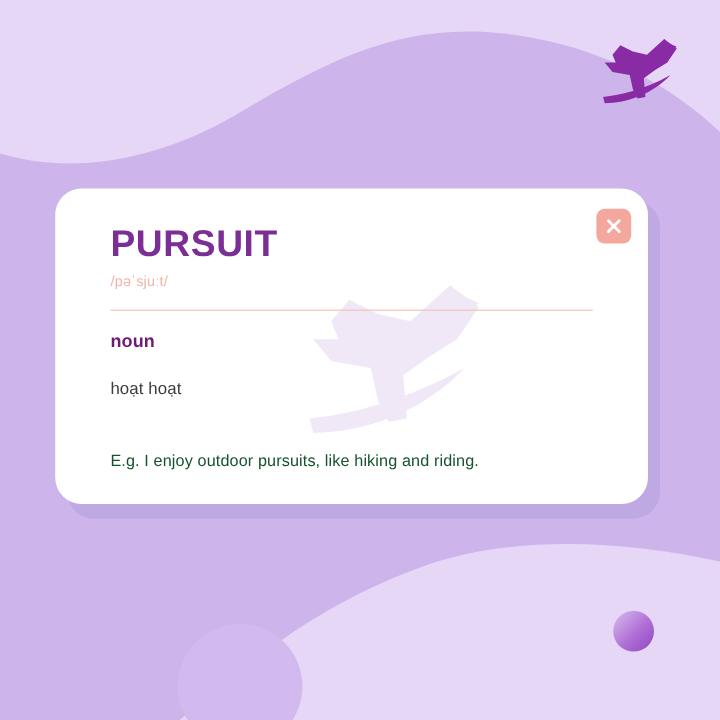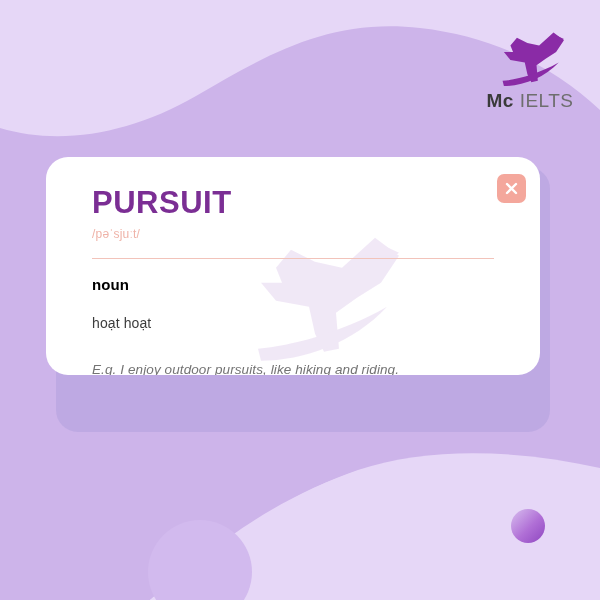--- a/index.html
+++ b/index.html
@@ -67,21 +67,21 @@
     height: 265px;
     border-radius: 22px;
     background: #B8A6E0;
     opacity: 0.75;
   }
   .card {
     position: absolute;
     left: 46px;
     top: 157px;
     width: 494px;
-    height: 218px;
+    height: 263px;
     border-radius: 22px;
     background: #FFFFFF;
     overflow: hidden;
   }
 
   .card-watermark {
     position: absolute;
     left: 185px;
     top: 62px;
     width: 180px;
@@ -118,37 +118,36 @@
     margin: 17px 0 0 0;
     height: 1px;
     background: #F2C3BA;
     border: 0;
   }
 
   .pos {
     margin: 17px 0 0 0;
     font-size: 15px;
     font-weight: 700;
-    color: #000000;
+    color: #701a75;
     letter-spacing: 0.1px;
   }
 
   .meaning {
     margin: 22px 0 0 0;
     font-size: 14px;
     color: #3C3C3C;
     letter-spacing: 0.1px;
   }
 
   .example {
-    margin: 31px 0 0 0;
+    margin: 45px 0 0 0;
     font-size: 13.5px;
-    color: #737373;
+    color: #14532d;
     letter-spacing: 0.1px;
-    font-style: italic;
   }
 
   
   .close-btn {
     position: absolute;
     left: 497px;
     top: 174px;
     width: 29px;
     height: 29px;
     border-radius: 7px;
@@ -204,24 +203,20 @@
       <circle cx="528" cy="526" r="17" fill="url(#dotGrad)"></circle>
     </g>
   </svg>
 
   <div class="logo">
     <svg class="logo-mark" viewBox="0 0 120 95" xmlns="http://www.w3.org/2000/svg">
       <path d="M96,10 L74,30 L56,26 L40,18 L30,30 L34,40 L20,40 L30,52 L52,56 L56,74 L62,86 L72,84 L70,60 L84,50 L100,40 L112,22 Z" fill="#8A2BA6"></path>
       <path d="M99,14 L112,20 L104,26 Z" fill="#8A2BA6"></path>
       <path d="M18,84 C 40,82 72,74 104,56 C 82,80 48,92 20,92 Z" fill="#8A2BA6"></path>
     </svg>
-    <div class="logo-text">
-      <span class="mc">Mc</span>
-      <span class="ielts">IELTS</span>
-    </div>
   </div>
 
   <div class="card-shadow"></div>
 
   <div class="card">
 
     <svg class="card-watermark" viewBox="0 0 120 95" xmlns="http://www.w3.org/2000/svg">
       <path d="M96,10 L74,30 L56,26 L40,18 L30,30 L34,40 L20,40 L30,52 L52,56 L56,74 L62,86 L72,84 L70,60 L84,50 L100,40 L112,22 Z" fill="#E3D2EE"></path>
       <path d="M99,14 L112,20 L104,26 Z" fill="#E3D2EE"></path>
       <path d="M18,84 C 40,82 72,74 104,56 C 82,80 48,92 20,92 Z" fill="#E3D2EE"></path>

